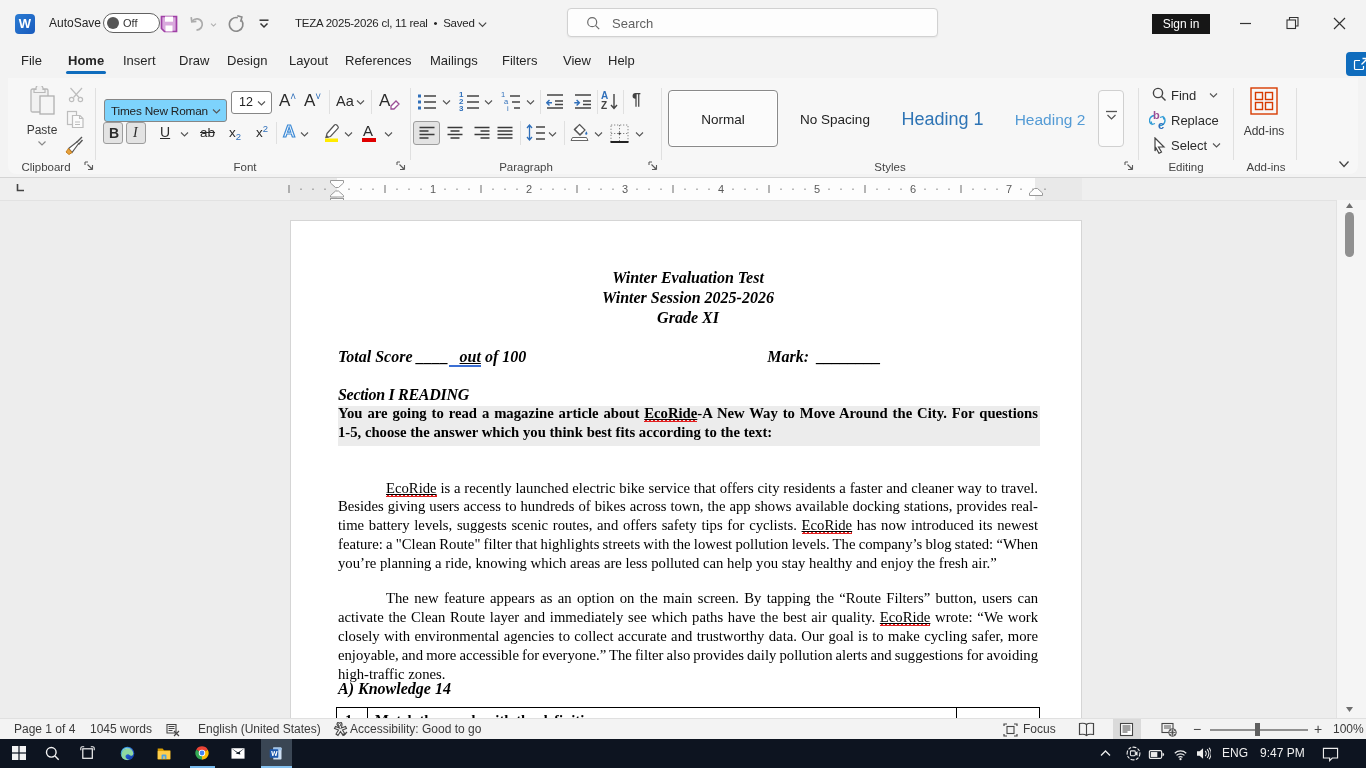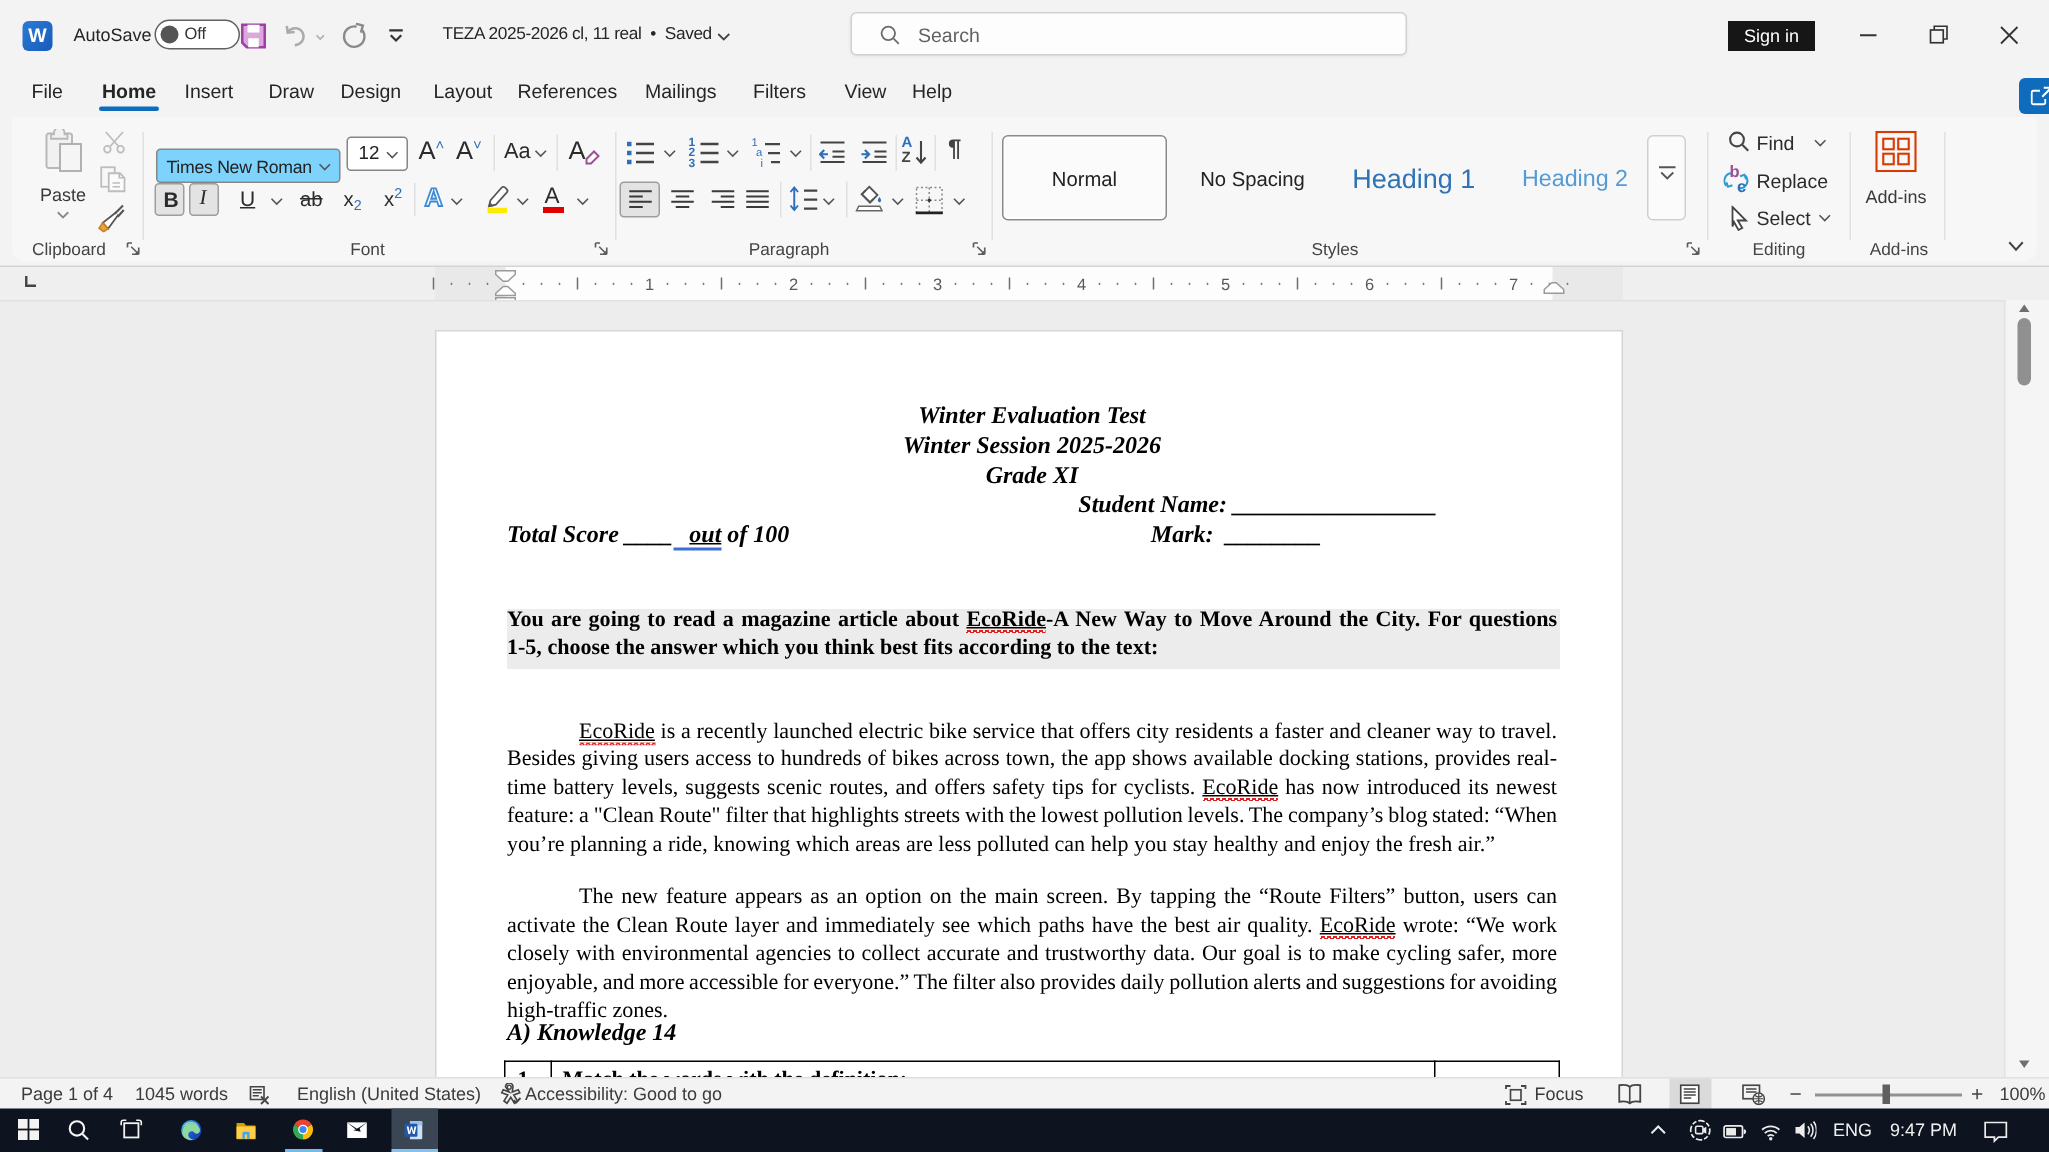--- a/index.html
+++ b/index.html
@@ -476,23 +476,23 @@
   <svg class="abs" style="left:1028px;top:9px" width="16" height="10" viewBox="0 0 16 10">
         <path d="M1.5 8.5v-2.5l5-4.5h3l5 4.5v2.5z" fill="#fdfdfd" stroke="#9a9a9a" stroke-width="1"></path>
       </svg>
 </div>
 
 <div id="canvas">
   <div id="page">
     <div class="doc docline bi center" style="top:48px">Winter Evaluation Test</div>
     <div class="doc docline bi center" style="top:68px">Winter Session 2025-2026</div>
     <div class="doc docline bi center" style="top:88px">Grade XI</div>
-    <div class="doc docline bi" style="top:107px;text-align:right"><span style="margin-right:80px">Student Name: _________________</span></div>
     <div class="doc docline bi" style="top:127px">Total Score ____<span style="border-bottom:2px solid #3b6fd4;padding-left:11px"><u>out</u></span> of 100</div>
     <div class="doc docline bi" style="top:127px;text-align:right"><span style="margin-right:157px">Mark:&nbsp;&nbsp;________</span></div>
+    <div class="doc docline bi" style="top:165px;letter-spacing:-0.3px">Section I READING</div>
     <div class="doc abs shade" style="left:47px;top:185px;width:702px;height:40px"></div>
     <div class="doc docline f11 just jl" style="top:183px;font-weight:bold">You are going to read a magazine article about <span class="sq">EcoRide</span>-A New Way to Move Around the City. For questions</div>
     <div class="doc docline f11" style="top:202px;font-weight:bold">1-5, choose the answer which you think best fits according to the text:</div>
 
     <div class="doc docline f11 just jl" style="top:258px"><span style="padding-left:48px"></span><span class="sq">EcoRide</span> is a recently launched electric bike service that offers city residents a faster and cleaner way to travel.</div>
     <div class="doc docline f11 just jl" style="top:276px">Besides giving users access to hundreds of bikes across town, the app shows available docking stations, provides real-</div>
     <div class="doc docline f11 just jl" style="top:295px">time battery levels, suggests scenic routes, and offers safety tips for cyclists. <span class="sq">EcoRide</span> has now introduced its newest</div>
     <div class="doc docline f11 just jl" style="top:314px;word-spacing:-0.5px">feature: a "Clean Route" filter that highlights streets with the lowest pollution levels. The company’s blog stated: “When</div>
     <div class="doc docline f11 just" style="top:333px">you’re planning a ride, knowing which areas are less polluted can help you stay healthy and enjoy the fresh air.”</div>
 

